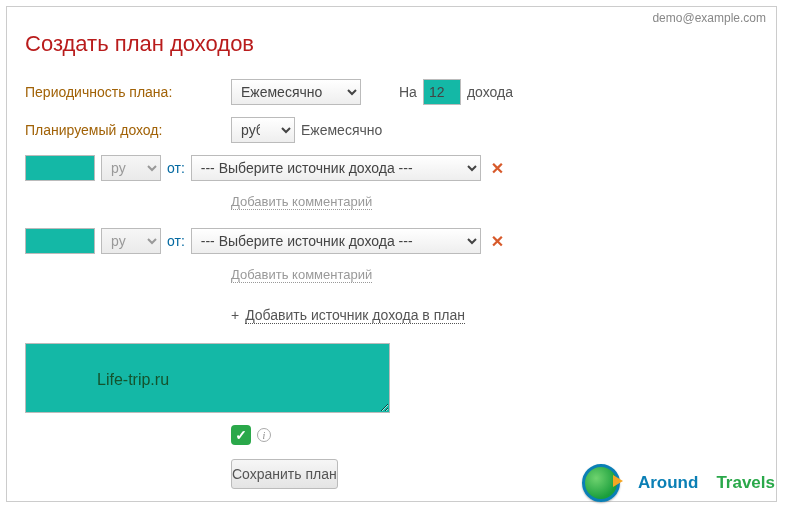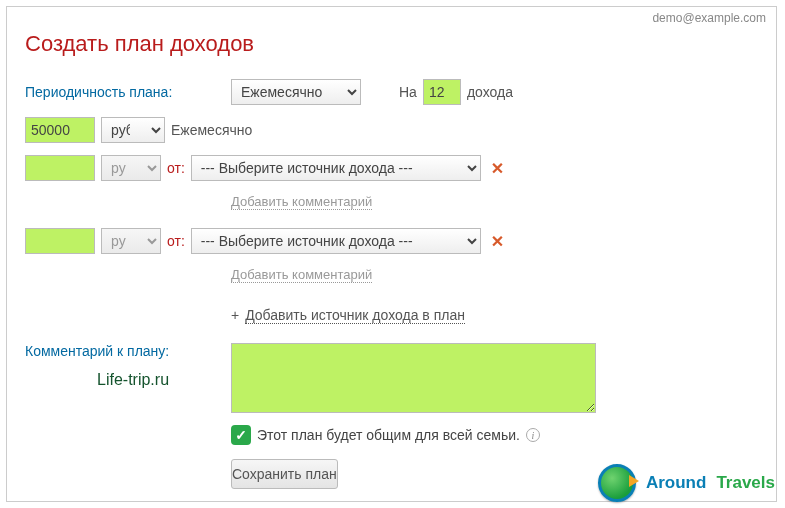--- a/index.html
+++ b/index.html
@@ -39,43 +39,43 @@
   }
   .row {
     display: flex;
     align-items: center;
     margin-bottom: 12px;
     gap: 6px;
   }
   .label-col {
     width: 200px;
     flex-shrink: 0;
-    color: #0369a1;
+    color: #a16207;
   }
   input[type="text"], select, textarea {
     border: 1px solid #bbb;
-    background: #bef264;
+    background: #14b8a6;
     font-family: inherit;
     font-size: 14px;
     color: #444;
     padding: 3px 5px;
     height: 26px;
   }
   select {
     background: linear-gradient(#fff, #eee);
     padding-right: 18px;
   }
   .sel-period { width: 130px; }
   .in-months { width: 38px; }
   .in-amount { width: 70px; }
   .sel-cur { width: 64px; }
   .in-small { width: 70px; }
   .sel-cur-dis { width: 60px; background: linear-gradient(#f6f6f6,#eaeaea); color:#999; }
   .sel-source { width: 290px; }
-  .ot { color:#b91c1c; }
+  .ot { color:#0369a1; }
   .delete-x {
     color: #d75a2b;
     font-weight: bold;
     font-size: 16px;
     cursor: pointer;
     padding: 0 4px;
   }
   .add-comment {
     margin-left: 206px;
     font-size: 13px;
@@ -150,21 +150,21 @@
     top: 364px;
     font-size: 16px;
     color: #14532d;
   }
   .logo {
     position: absolute;
     right: 8px;
     bottom: 6px;
     display: flex;
     align-items: center;
-    gap: 10px;
+    gap: 18px;
   }
   .logo-globe {
     width: 38px; height: 38px;
     border-radius: 50%;
     background: radial-gradient(circle at 35% 35%, #6fd36f, #1a9e3c 70%);
     border: 3px solid #0a7fb5;
     position: relative;
     box-shadow: 0 1px 2px rgba(0,0,0,.3);
   }
   .logo-arrow {
@@ -195,21 +195,21 @@
         <option>Ежемесячно</option>
       </select>
       <span style="width:26px"></span>
       <span>На</span>
       <input type="text" class="in-months" value="12" style="">
       <span>дохода</span>
     </div>
 
     
     <div class="row">
-      <input type="text" class="in-amount" value="50000" style="">
+      <div class="label-col">Планируемый доход:</div>
       <select class="sel-cur">
         <option>руб</option>
       </select>
       <span>Ежемесячно</span>
     </div>
 
     
     <div class="row">
       <input type="text" class="in-small" value="" style="">
       <select class="sel-cur-dis">
@@ -237,28 +237,26 @@
     </div>
     <span class="add-comment">Добавить комментарий</span>
 
     
     <div class="add-source-row">
       <span class="plus">+</span><span class="add-source-link">Добавить источник дохода в план</span>
     </div>
 
     
     <div class="row" style="align-items:flex-start">
-      <div class="label-col">Комментарий к плану:</div>
       <textarea class="comment" style=""></textarea>
     </div>
 
     
     <div class="check-row">
       <span class="checkbox">✓</span>
-      <span>Этот план будет общим для всей семьи.</span>
       <span class="info-icon">i</span>
     </div>
 
     
     <button class="save-btn">Сохранить план</button>
 
     <div class="watermark">Life-trip.ru</div>
 
   </div>
 

